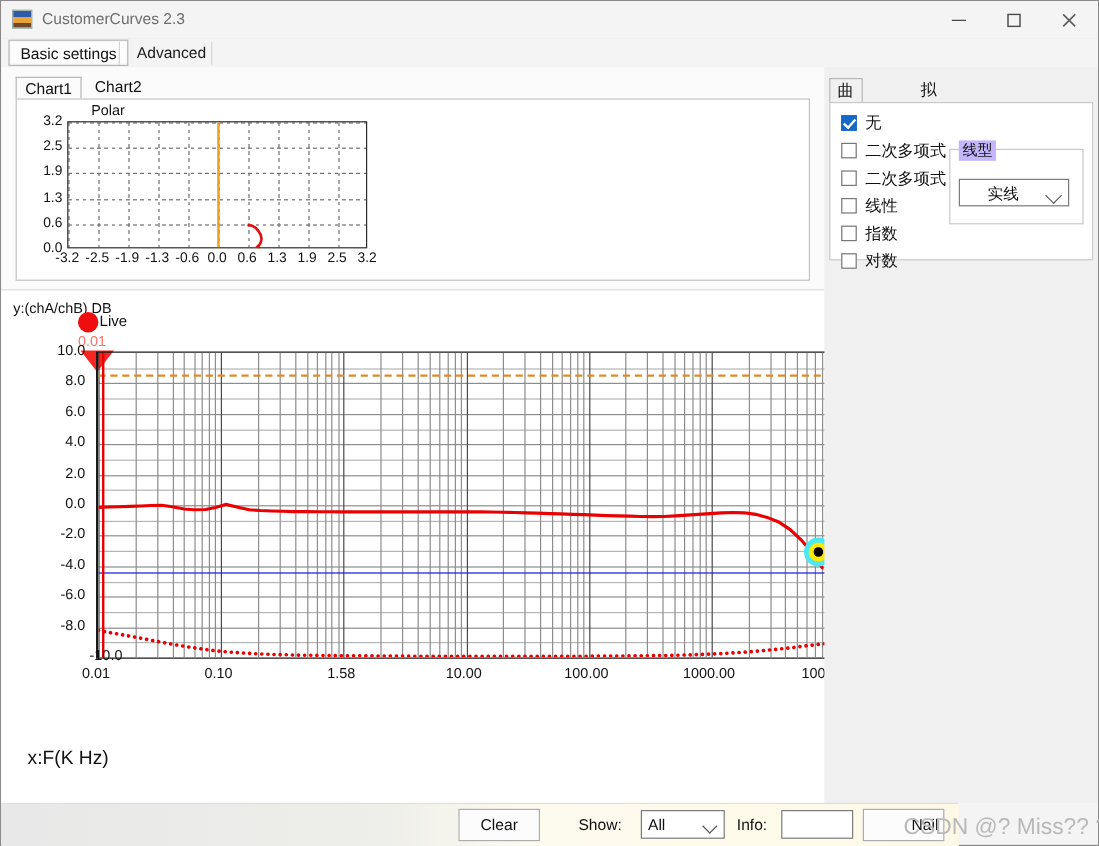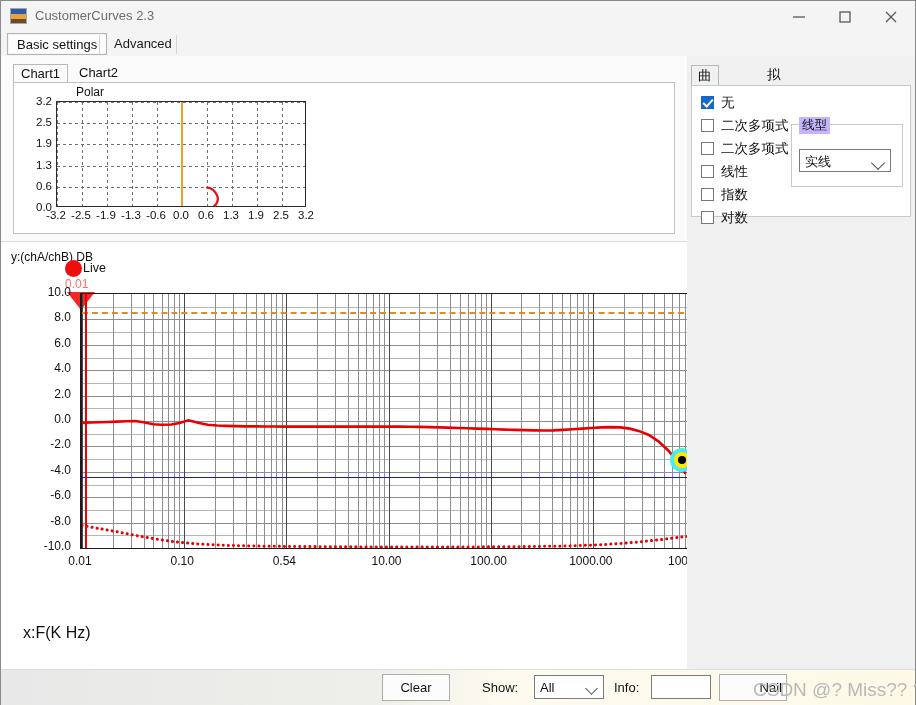--- a/index.html
+++ b/index.html
@@ -113,32 +113,32 @@
   .cbox.on{background:#1668c9;border-color:#1668c9;}
   .cbox.on::after{content:"";position:absolute;left:3px;top:0px;width:4px;height:8px;
         border:solid #fff;border-width:0 2px 2px 0;transform:rotate(42deg);}
   .cblbl{position:absolute;left:20px;top:0;font-size:13.5px;white-space:nowrap;}
 
   .grp{position:absolute;border:1px solid #c8c8c8;box-sizing:border-box;}
   .grp-t{position:absolute;top:-8px;left:7px;background:#c4b5fd;padding:0 3px;font-size:12.5px;}
 
   .sel-ctl{position:absolute;border:1px solid #7a7a7a;background:#fff;box-sizing:border-box;
            font-size:13px;}
-  .sel-ctl span{position:absolute;left:5px;top:3px;font-family:Liberation Mono, monospace;}
+  .sel-ctl span{position:absolute;left:23px;top:3px;font-family:Liberation Mono, monospace;}
   .sel-ctl .chev{position:absolute;right:7px;top:8px;width:9px;height:9px;left:auto;
         border-left:1.6px solid #555;border-bottom:1.6px solid #555;
         transform:rotate(-45deg);}
 
   .fld{position:absolute;border:1px solid #7a7a7a;background:#fff;box-sizing:border-box;font-size:13px;}
   .fld span{position:absolute;left:5px;top:3px;}
   .fld .chev{position:absolute;right:7px;top:7px;width:8px;height:8px;left:auto;
         border-left:1.5px solid #555;border-bottom:1.5px solid #555;transform:rotate(-45deg);}
 
   
-  .bottombar{position:absolute;left:0;top:668px;width:914px;height:35px;
+  .bottombar{position:absolute;left:0;top:668px;width:798px;height:35px;
              background:linear-gradient(to right,#e8e8e8 0%,#eeeeea 40%,#fdfbef 55%,#fdf9e6 100%);
              border-top:1px solid #dedede;}
   .btn{position:absolute;border:1px solid #adadad;background:#fcfcfc;box-sizing:border-box;
        text-align:center;font-size:13px;line-height:26px;}
   .watermark{position:absolute;font-size:19px;color:#b9b9b9;white-space:nowrap;
              font-family:"Liberation Sans",sans-serif;}
 </style>
 </head>
 <body>
 
@@ -322,39 +322,39 @@
           <div class="ytick" style="top: 43px;">10.0</div>
           <div class="ytick" style="top: 68.4px;">8.0</div>
           <div class="ytick" style="top: 93.8px;">6.0</div>
           <div class="ytick" style="top: 119.2px;">4.0</div>
           <div class="ytick" style="top: 144.6px;">2.0</div>
           <div class="ytick" style="top: 170px;">0.0</div>
           <div class="ytick" style="top: 195.4px;">-2.0</div>
           <div class="ytick" style="top: 220.8px;">-4.0</div>
           <div class="ytick" style="top: 246.2px;">-6.0</div>
           <div class="ytick" style="top: 271.6px;">-8.0</div>
-          <div class="ytick" style="top: 297px;">-10.0</div>
+          <div class="ytick" style="top: 297px; padding-left: 31px;">-10.0</div>
         </div>
       <div id="pticks">
           <div class="ptick" style="top: 43px;">180.0°</div>
           <div class="ptick" style="top: 68.4px;">162.0°</div>
           <div class="ptick" style="top: 93.8px;">144.0°</div>
           <div class="ptick" style="top: 119.2px;">126.0°</div>
           <div class="ptick" style="top: 144.6px;">108.0°</div>
           <div class="ptick" style="top: 170px;">90.0°</div>
           <div class="ptick" style="top: 195.4px;">72.0°</div>
           <div class="ptick" style="top: 220.8px;">54.0°</div>
           <div class="ptick" style="top: 246.2px;">36.0°</div>
           <div class="ptick" style="top: 271.6px;">18.0°</div>
           <div class="ptick" style="top: 297px;">0.0°</div>
         </div>
       <div id="xticks">
           <div class="xtick" style="left: 49px;">0.01</div>
           <div class="xtick" style="left: 151.167px; text-align: center;">0.10</div>
-          <div class="xtick" style="left: 253.333px;">0.54</div>
+          <div class="xtick" style="left: 253.333px;">1.58</div>
           <div class="xtick" style="left: 355.5px;">10.00</div>
           <div class="xtick" style="left: 457.667px;">100.00</div>
           <div class="xtick" style="left: 559.833px;">1000.00</div>
           <div class="xtick" style="left: 662px;">10000.00</div>
         </div>
 
       <div class="db3" style="left:700px;top:55px;">-3dB</div>
       <div class="bluetri" style="left:694px;top:196px;"></div>
       <div class="bluetxt" style="left:694px;top:232px;">-4.42dB</div>
     </div>

